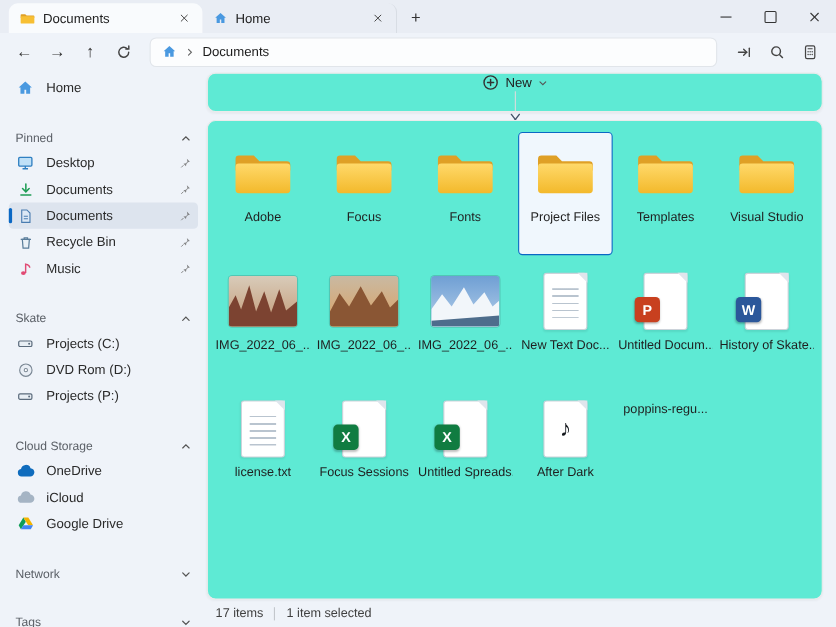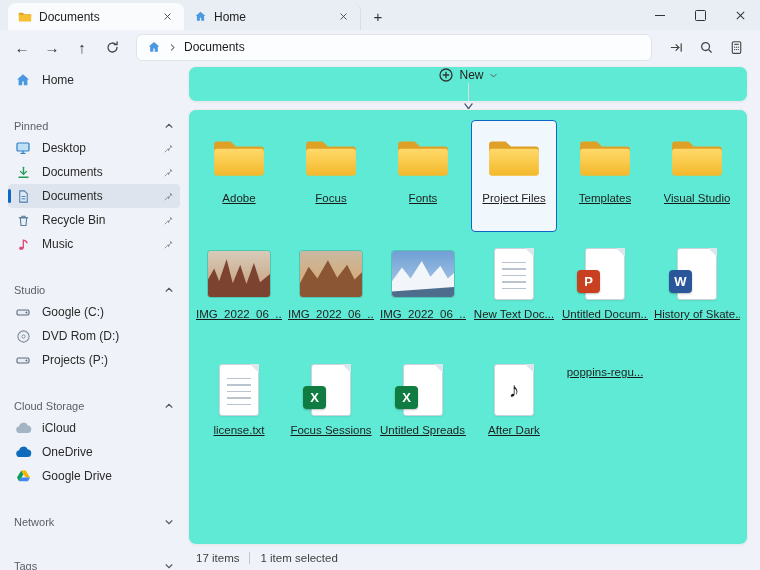--- a/index.html
+++ b/index.html
@@ -43,21 +43,21 @@
   
   .main{flex:1;display:flex;flex-direction:column;min-width:0;padding:2px 12px 0 2px;}
   .panel{background:#5eead4;border:1px solid #ebebeb;border-radius:8px;box-shadow:0 1px 2px rgba(0,0,0,.04);flex-direction:column;}
   .toolbar{height:34px;display:flex;align-items:center;padding:0 8px;flex:none;}
   .tbtn{display:flex;align-items:center;gap:5px;height:28px;padding:0 7px;border-radius:4px;font-size:12px;color:#222;}
   .tsep{width:1px;height:18px;background:#dcdcdc;margin:0 5px;flex:none;}
   .tright{margin-left:auto;display:flex;align-items:center;}
   .content{flex:1;margin-top:7px;padding:8px 4px;overflow:hidden;}
 
   
-  .grid{display:grid;grid-template-columns:repeat(6,1fr);text-decoration:underline;}
+  .grid{display:grid;grid-template-columns:repeat(6,1fr);}
   .file{height:102px;display:flex;flex-direction:column;align-items:center;padding-top:8px;border:1px solid transparent;border-radius:4px;margin:2px;}
   .file.selected{border-color:#0b68c4;background:#f0f7fd;}
   .ficon{height:58px;display:flex;align-items:center;justify-content:center;}
   .flabel{margin-top:5px;font-size:11.5px;color:#1f1f1f;max-width:86px;white-space:nowrap;overflow:hidden;text-align:center;}
 
   
   .page{width:38px;height:50px;background:#fff;border:1px solid #ccd3da;border-radius:3px;position:relative;box-shadow:0 1px 2px rgba(0,0,0,.08);}
   .fold{position:absolute;top:-1px;right:-1px;width:0;height:0;border-top:9px solid #dfe5ec;border-left:9px solid transparent;}
   .tlines{position:absolute;left:7px;right:7px;top:13px;bottom:10px;background:repeating-linear-gradient(to bottom,#b9c4cf 0,#b9c4cf 1.5px,transparent 1.5px,transparent 6.5px);}
   .badge{position:absolute;left:-9px;bottom:6px;width:23px;height:23px;border-radius:4px;color:#fff;font-size:13px;font-weight:700;display:flex;align-items:center;justify-content:center;box-shadow:0 1px 2px rgba(0,0,0,.25);}
@@ -293,36 +293,36 @@
         <span class="slabel">Music</span>
         <span class="pin">
             <svg width="11" height="11" viewBox="0 0 16 16">
               <path d="M10 2l4 4-2.6.7-2 2-.6 3.2L5.5 8.6l3.2-.6 2-2L10 2z" fill="#6b6b6b"></path>
               <line x1="5.5" y1="10.5" x2="2.6" y2="13.4" stroke="#6b6b6b" stroke-width="1.3"></line>
             </svg>
           </span>
       </div>
 
       <div class="shead">
-        <span>Studio</span>
+        <span>Skate</span>
         <span class="chev">
             <svg width="10" height="10" viewBox="0 0 12 12" fill="none" stroke="#555" stroke-width="1.3" stroke-linecap="round">
               <polyline points="2.5,7.5 6,4 9.5,7.5"></polyline>
             </svg>
           </span>
       </div>
 
       <div class="srow">
         <span class="sicon">
           <svg width="16" height="16" viewBox="0 0 16 16">
               <rect x="2" y="6" width="12" height="5" rx="1.2" fill="#e8eef4" stroke="#5b6b7c" stroke-width="1.1"></rect>
               <circle cx="11.5" cy="8.5" r="0.9" fill="#5b6b7c"></circle>
             </svg>
         </span>
-        <span class="slabel">Google (C:)</span>
+        <span class="slabel">Projects (C:)</span>
       </div>
 
       <div class="srow">
         <span class="sicon">
           <svg width="15" height="15" viewBox="0 0 16 16">
               <circle cx="8" cy="8" r="6" fill="#e9eef5" stroke="#7a8794" stroke-width="1.1"></circle>
               <circle cx="8" cy="8" r="1.6" fill="#fff" stroke="#7a8794"></circle>
             </svg>
         </span>
         <span class="slabel">DVD Rom (D:)</span>
@@ -343,33 +343,33 @@
         <span class="chev">
             <svg width="10" height="10" viewBox="0 0 12 12" fill="none" stroke="#555" stroke-width="1.3" stroke-linecap="round">
               <polyline points="2.5,7.5 6,4 9.5,7.5"></polyline>
             </svg>
           </span>
       </div>
 
       <div class="srow">
         <span class="sicon">
           <svg width="17" height="12" viewBox="0 0 20 13">
+              <path d="M5.5 12.5a4 4 0 0 1-.7-7.95 5.3 5.3 0 0 1 10.2-.9 3.6 3.6 0 0 1-.6 8.85z" fill="#0f6cbd"></path>
+            </svg>
+        </span>
+        <span class="slabel">OneDrive</span>
+      </div>
+
+      <div class="srow">
+        <span class="sicon">
+          <svg width="17" height="12" viewBox="0 0 20 13">
               <path d="M5.5 12.5a4 4 0 0 1-.7-7.95 5.3 5.3 0 0 1 10.2-.9 3.6 3.6 0 0 1-.6 8.85z" fill="#a5b4c4"></path>
             </svg>
         </span>
         <span class="slabel">iCloud</span>
-      </div>
-
-      <div class="srow">
-        <span class="sicon">
-          <svg width="17" height="12" viewBox="0 0 20 13">
-              <path d="M5.5 12.5a4 4 0 0 1-.7-7.95 5.3 5.3 0 0 1 10.2-.9 3.6 3.6 0 0 1-.6 8.85z" fill="#0f6cbd"></path>
-            </svg>
-        </span>
-        <span class="slabel">OneDrive</span>
       </div>
 
       <div class="srow">
         <span class="sicon">
           <svg width="15" height="14" viewBox="0 0 16 15">
               <polygon points="5.6,1.5 8,5.8 3.2,13 1,9" fill="#0f9d58"></polygon>
               <polygon points="5.6,1.5 10.4,1.5 15,9 10.3,9" fill="#f4b400"></polygon>
               <polygon points="3.2,13 12.8,13 15,9 5.6,9" fill="#4285f4"></polygon>
             </svg>
         </span>

